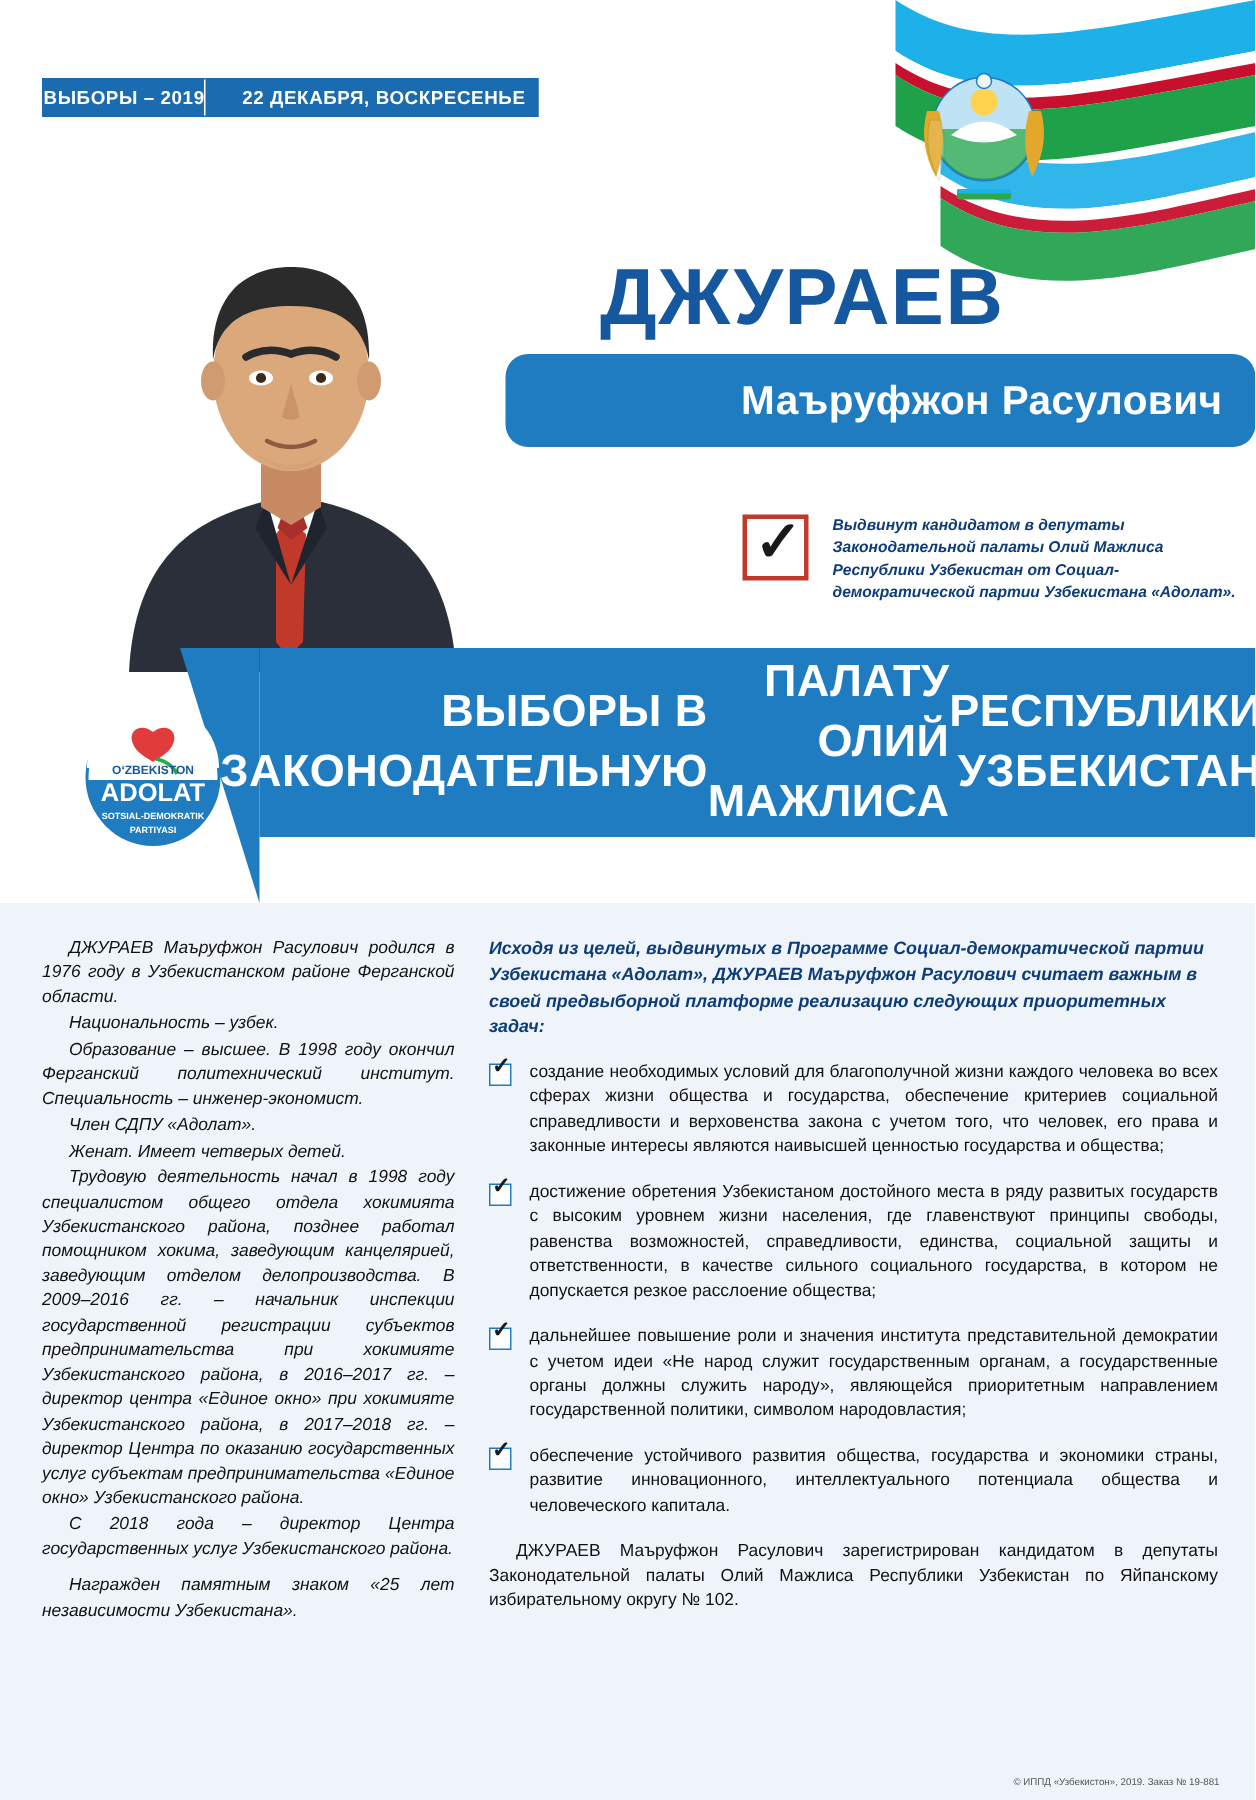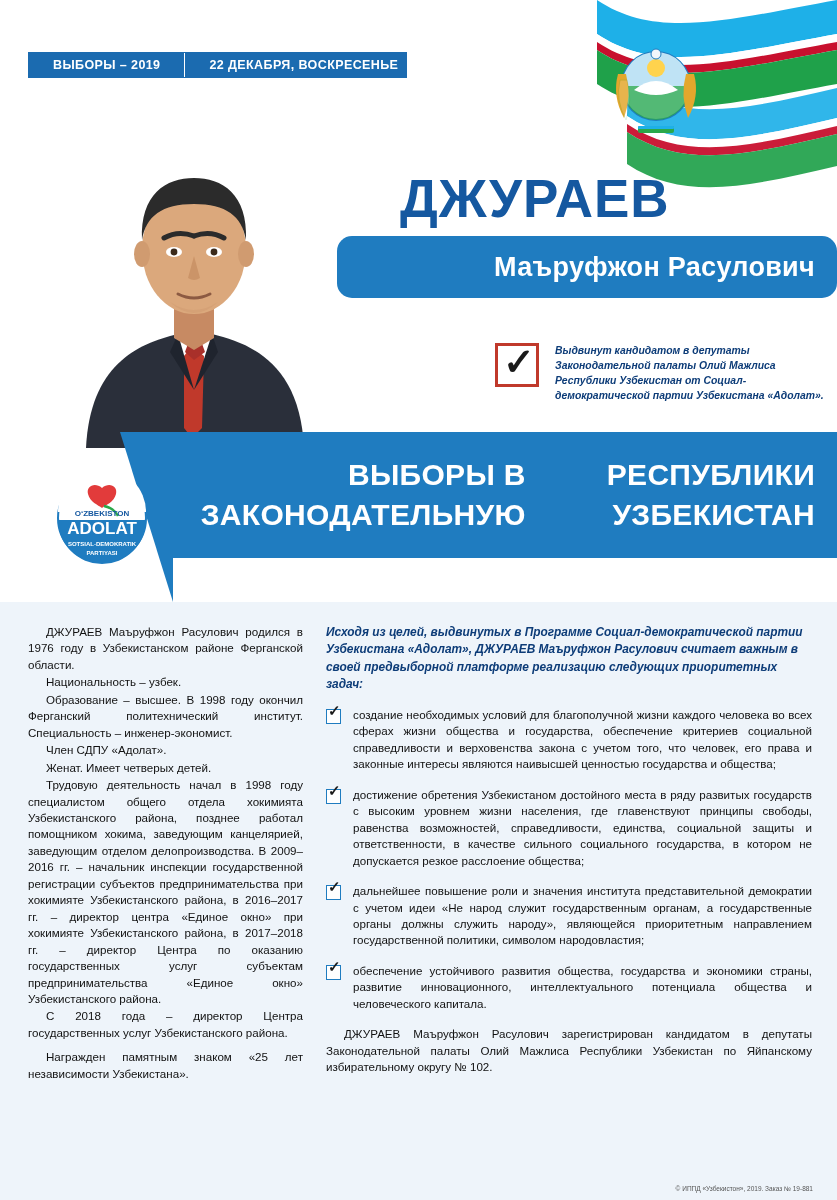--- a/index.html
+++ b/index.html
@@ -38,21 +38,21 @@
   .datebar {
     position: absolute; left: 28px; top: 52px;
     height: 26px;
     display: flex; align-items: stretch;
     border: 1px solid #1b6bb0;
     background: #1b6bb0;
   }
   .datebar .d1 {
     color: #ffffff; font-size: 12.5px; font-weight: bold;
     letter-spacing: .4px;
-    padding: 0 24px; display: flex; align-items: center;
+    padding: 0 0; display: flex; align-items: center;
     background: #1b6bb0;
   }
   .datebar .sep { width: 1px; background: #ffffff; }
   .datebar .d2 {
     color: #ffffff; font-size: 12.5px; font-weight: bold;
     letter-spacing: .4px;
     padding: 0 8px; display: flex; align-items: center;
     background: #1b6bb0;
     margin-left: 16px;
   }
@@ -124,21 +124,21 @@
 
   
   .bottom {
     position: absolute; left: 0; top: 602px; width: 837px; height: 598px;
     background: #eef4fa;
   }
   .bottom-inner { position: absolute; inset: 0; }
 
   .col-left {
     position: absolute; left: 28px; top: 22px; width: 275px;
-    font-size: 11.6px; color: #111; line-height: 1.42; text-align: justify;
+    font-size: 11.6px; color: #111; line-height: 1.42; text-align: justify; font-style: italic;
   }
   .col-left p { text-indent: 18px; margin-bottom: 1px; }
 
   .col-right {
     position: absolute; left: 326px; top: 22px; width: 486px;
   }
   .intro {
     font-size: 11.9px; font-weight: bold; color: #0d3c78;
     line-height: 1.45; text-align: left; margin-bottom: 14px; font-style: italic;
   }
@@ -259,20 +259,21 @@
   <div class="nominate">
     <div class="check-box-big">
       <span class="tick">✓</span>
     </div>
     <div class="nominate-text">Выдвинут кандидатом в депутаты Законодательной палаты Олий Мажлиса Республики Узбекистан от Социал-демократической  партии Узбекистана «Адолат».</div>
   </div>
 
   <div class="headline-corner"></div>
   <div class="headline">
     <div class="h-line">ВЫБОРЫ В ЗАКОНОДАТЕЛЬНУЮ</div>
+    <div class="h-line">ПАЛАТУ ОЛИЙ МАЖЛИСА</div>
     <div class="h-line">РЕСПУБЛИКИ УЗБЕКИСТАН</div>
   </div>
 
   <div class="party-logo">
     <svg width="120" height="100" viewBox="0 0 120 100">
       <circle cx="60" cy="50" r="44" fill="#ffffff" stroke="#1f7cc0" stroke-width="2"></circle>
       <path d="M16,44 a44,44 0 0 1 88,0 z" fill="#ffffff"></path>
       <path d="M16,52 h88 a44,44 0 0 1 -88,0 z" fill="#1f7cc0"></path>
       <g transform="translate(60,30)">
         <path d="M0,-10 c7,-6 16,-2 14,6 c-2,8 -10,11 -14,14 c-4,-3 -12,-6 -14,-14 c-2,-8 7,-12 14,-6 z" fill="#e23b3b"></path>

